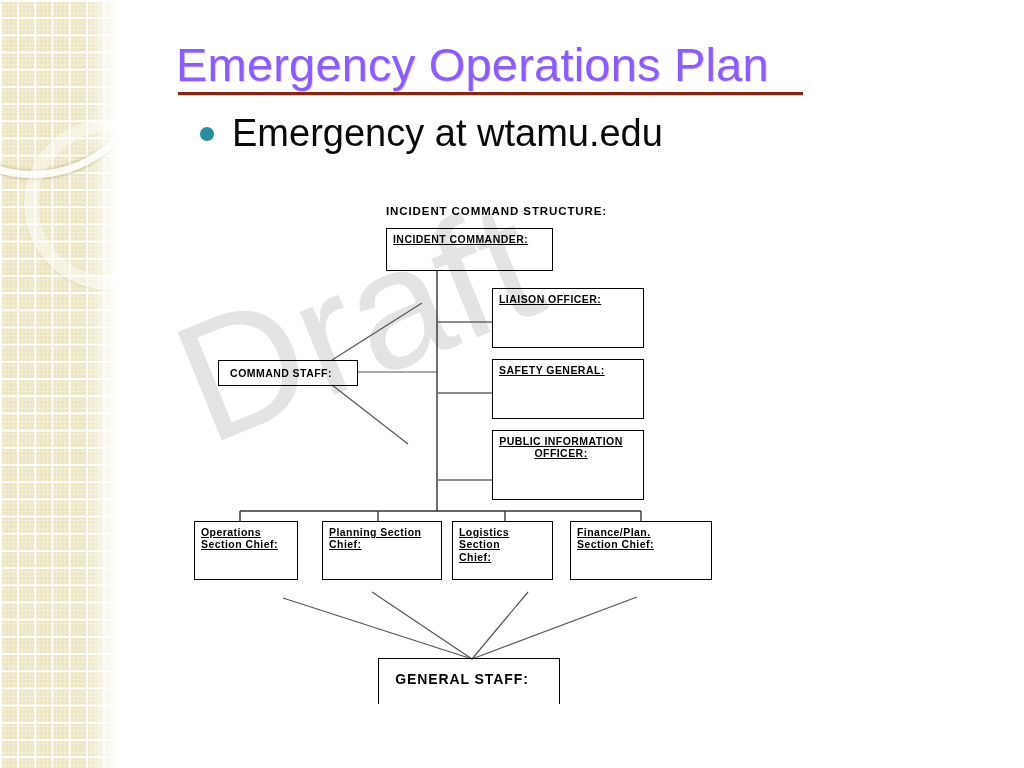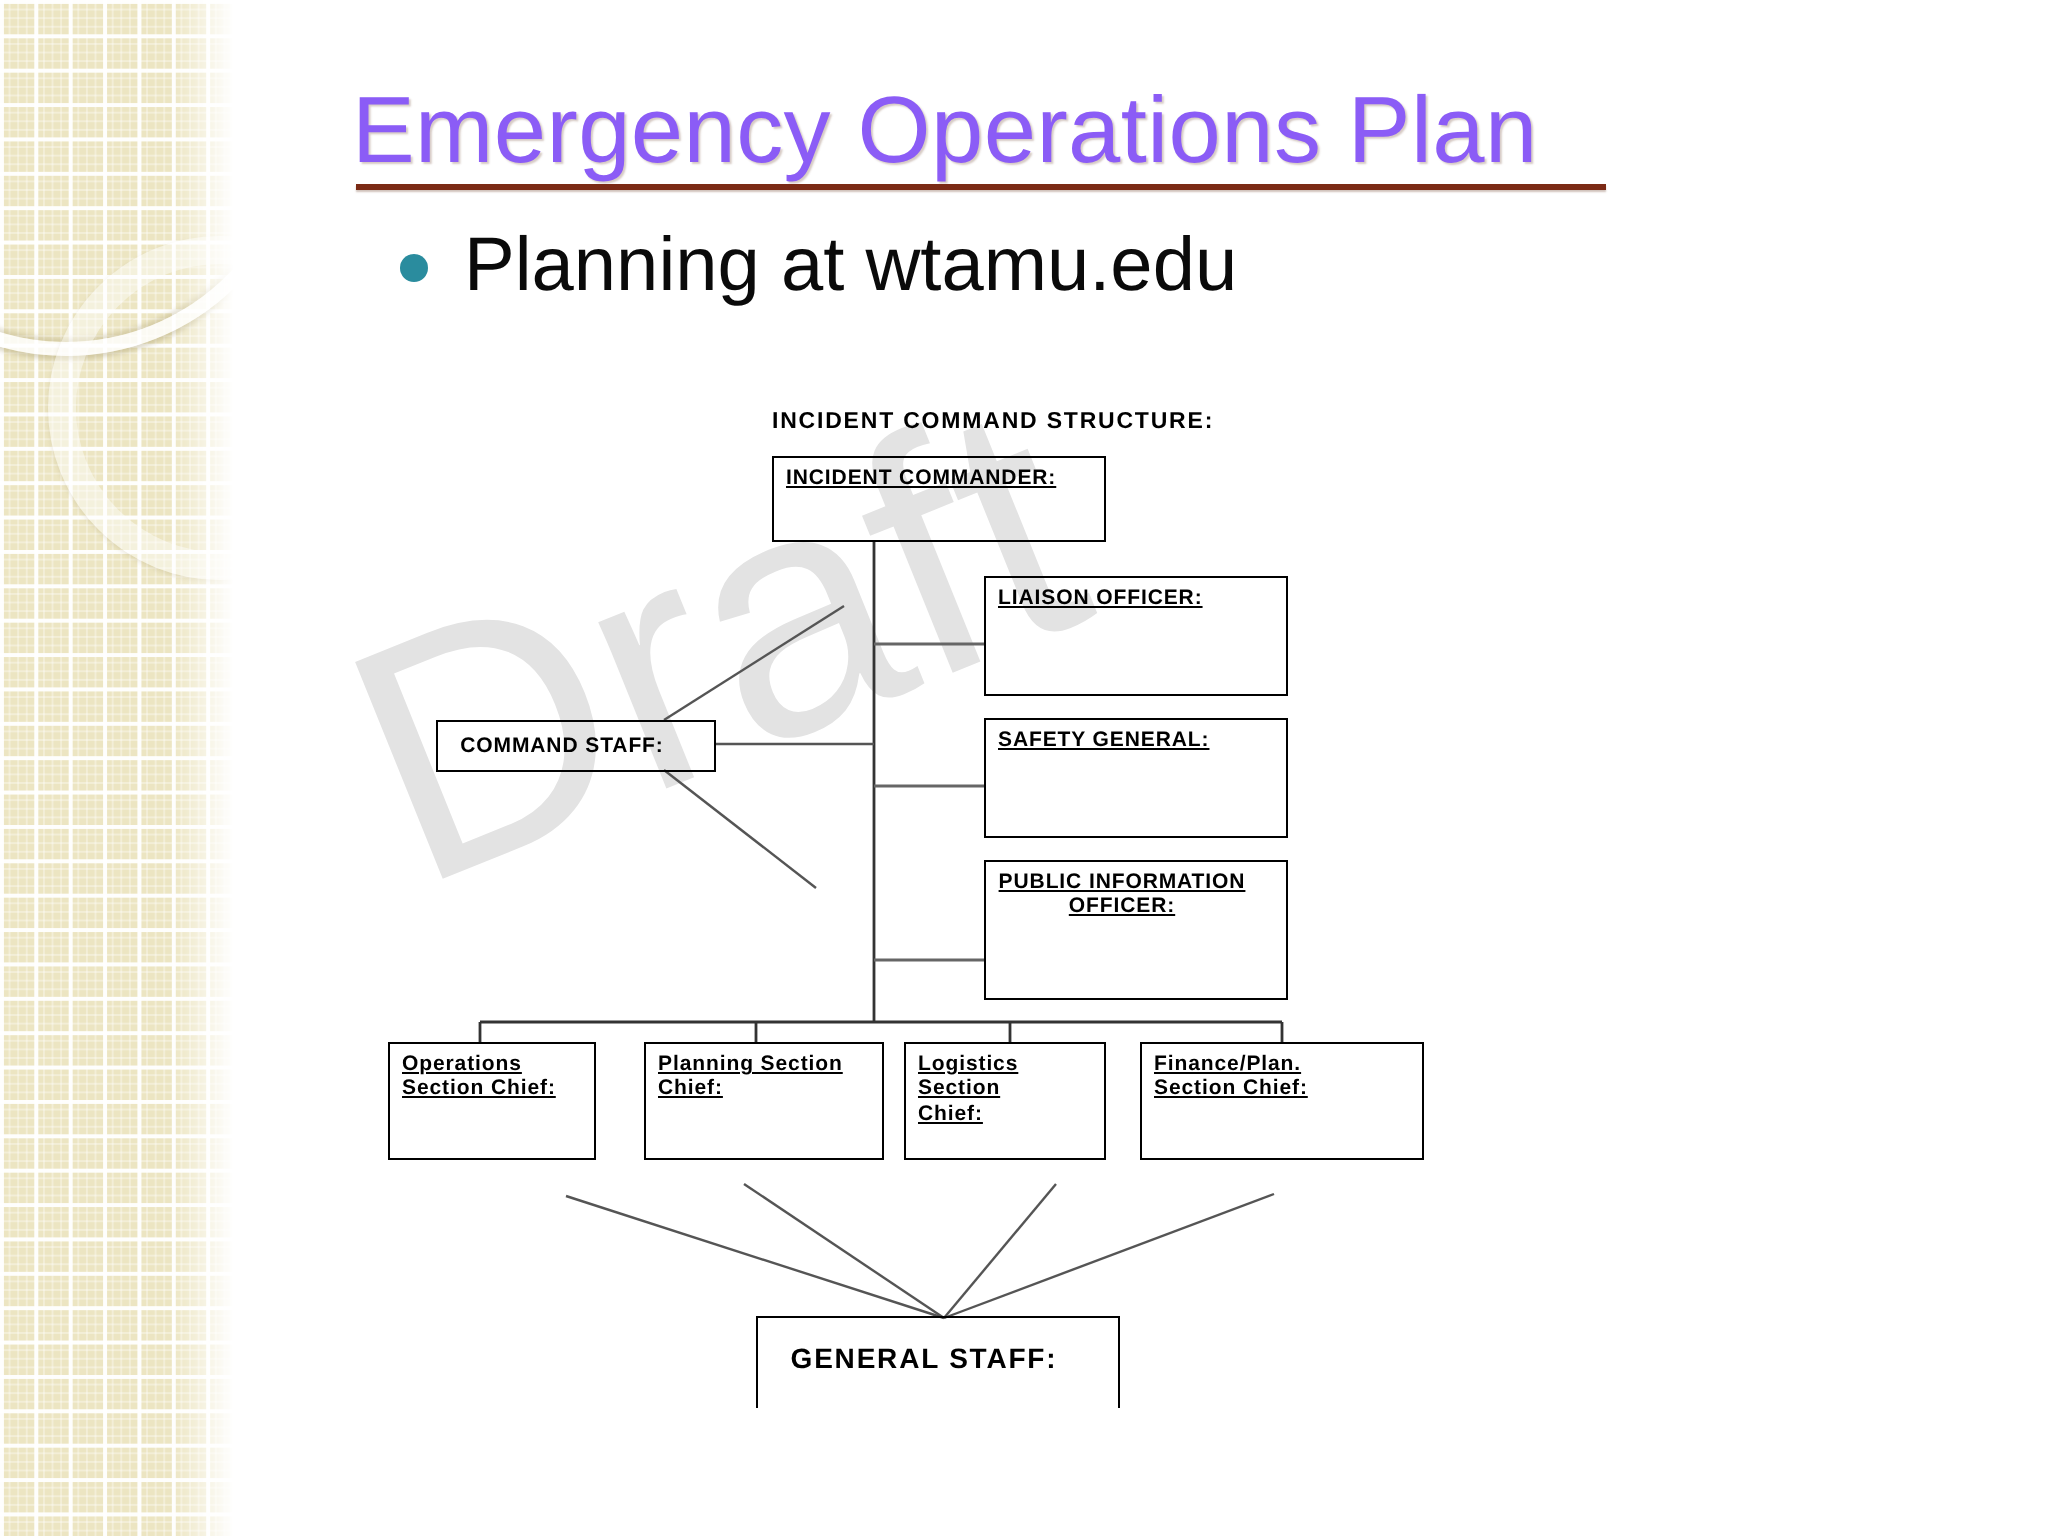--- a/index.html
+++ b/index.html
@@ -190,21 +190,21 @@
   <div class="deco-ring" id="deco-ring-small"></div>
 </div>
 
 <div id="slide-content">
 
   <div id="slide-title">Emergency Operations Plan</div>
   <div id="slide-title-rule"></div>
 
   <div id="bullet-row">
     <div id="bullet-marker"></div>
-    <div id="bullet-text">Planning at wtamu.edu</div>
+    <div id="bullet-text">Emergency at wtamu.edu</div>
   </div>
 
   <div id="org-chart">
 
     <div id="chart-watermark">Draft</div>
 
     <div id="chart-heading">INCIDENT COMMAND STRUCTURE:</div>
 
     <svg id="diag-lines" width="1024" height="768" viewBox="0 0 1024 768">
 

